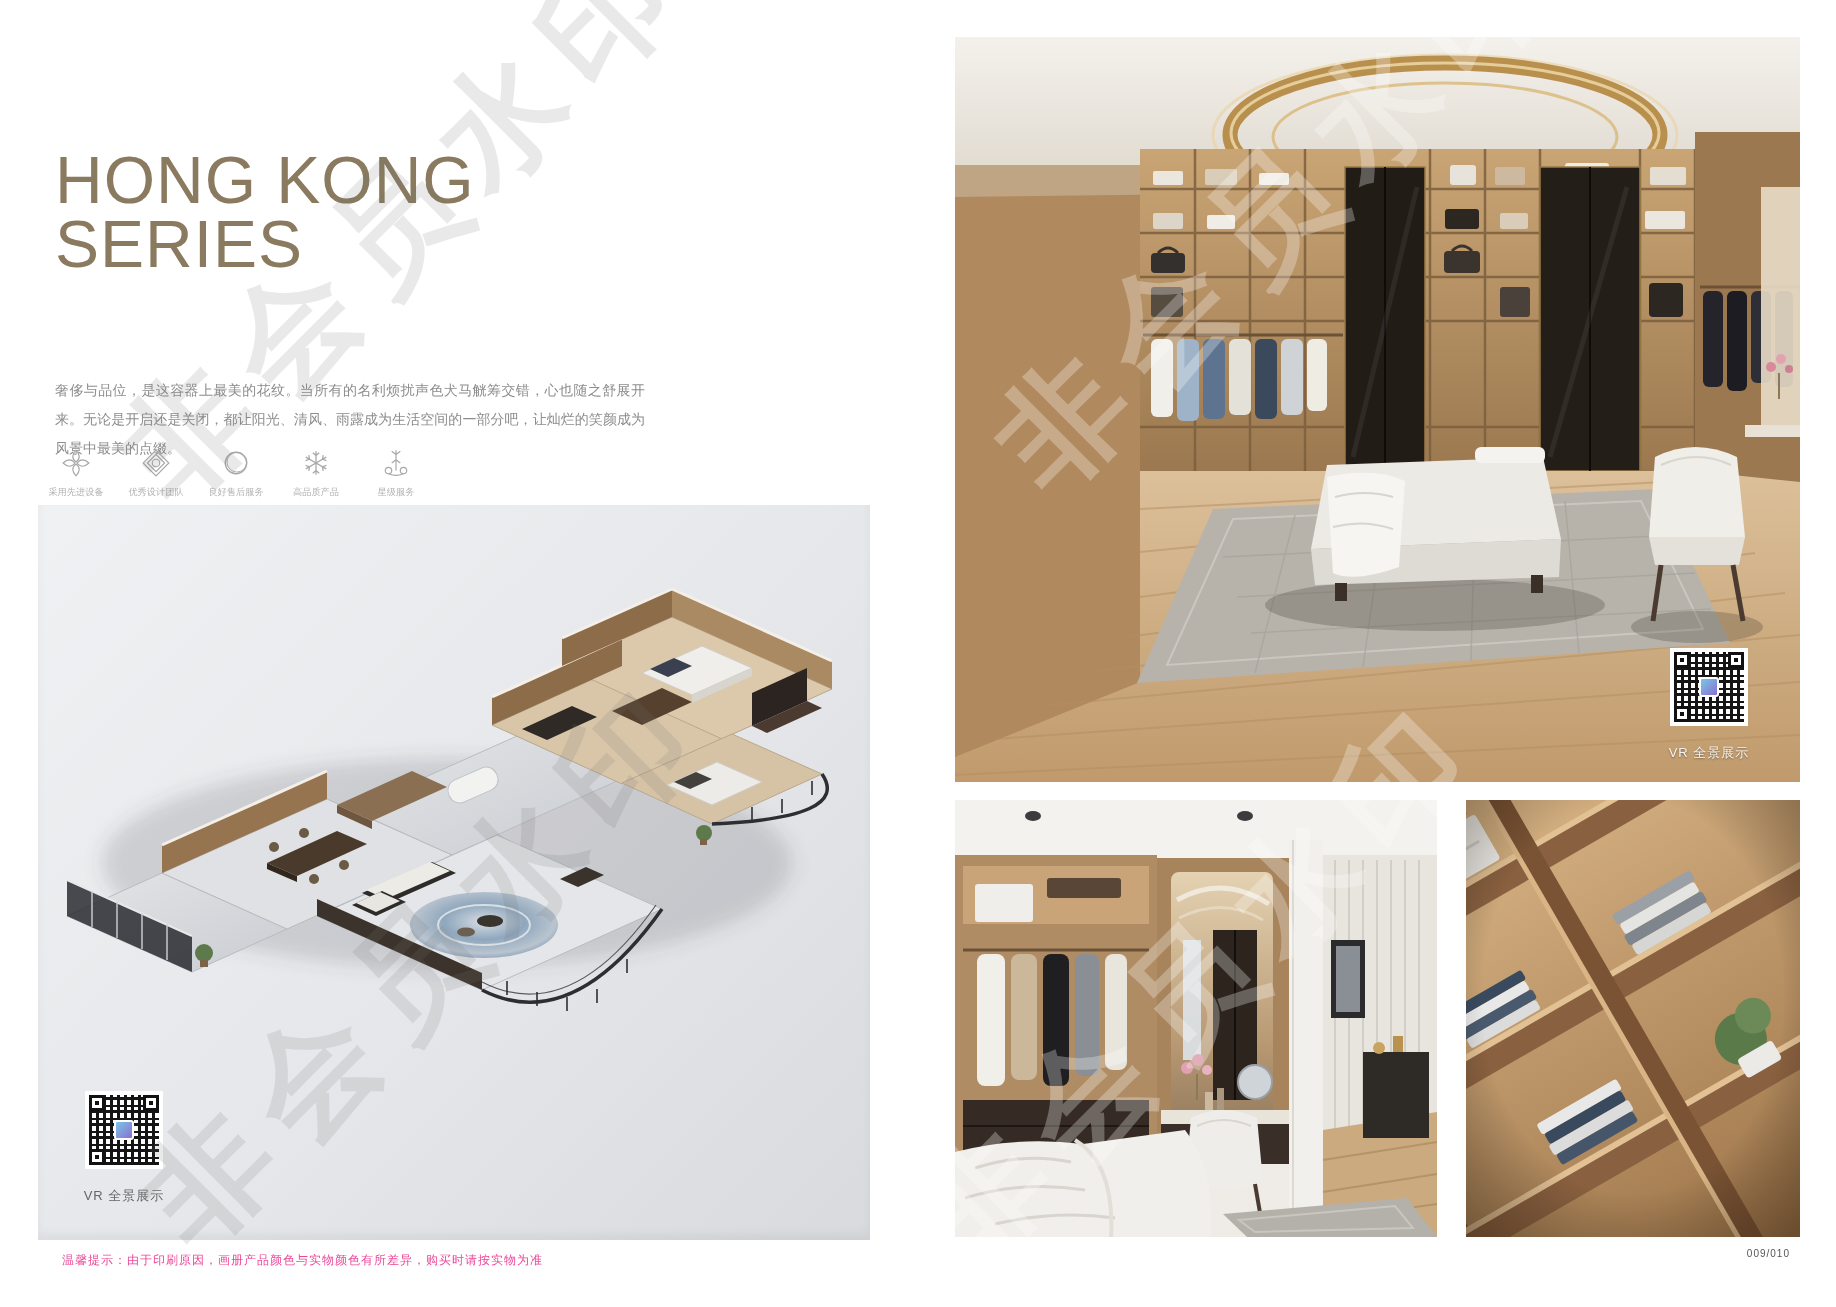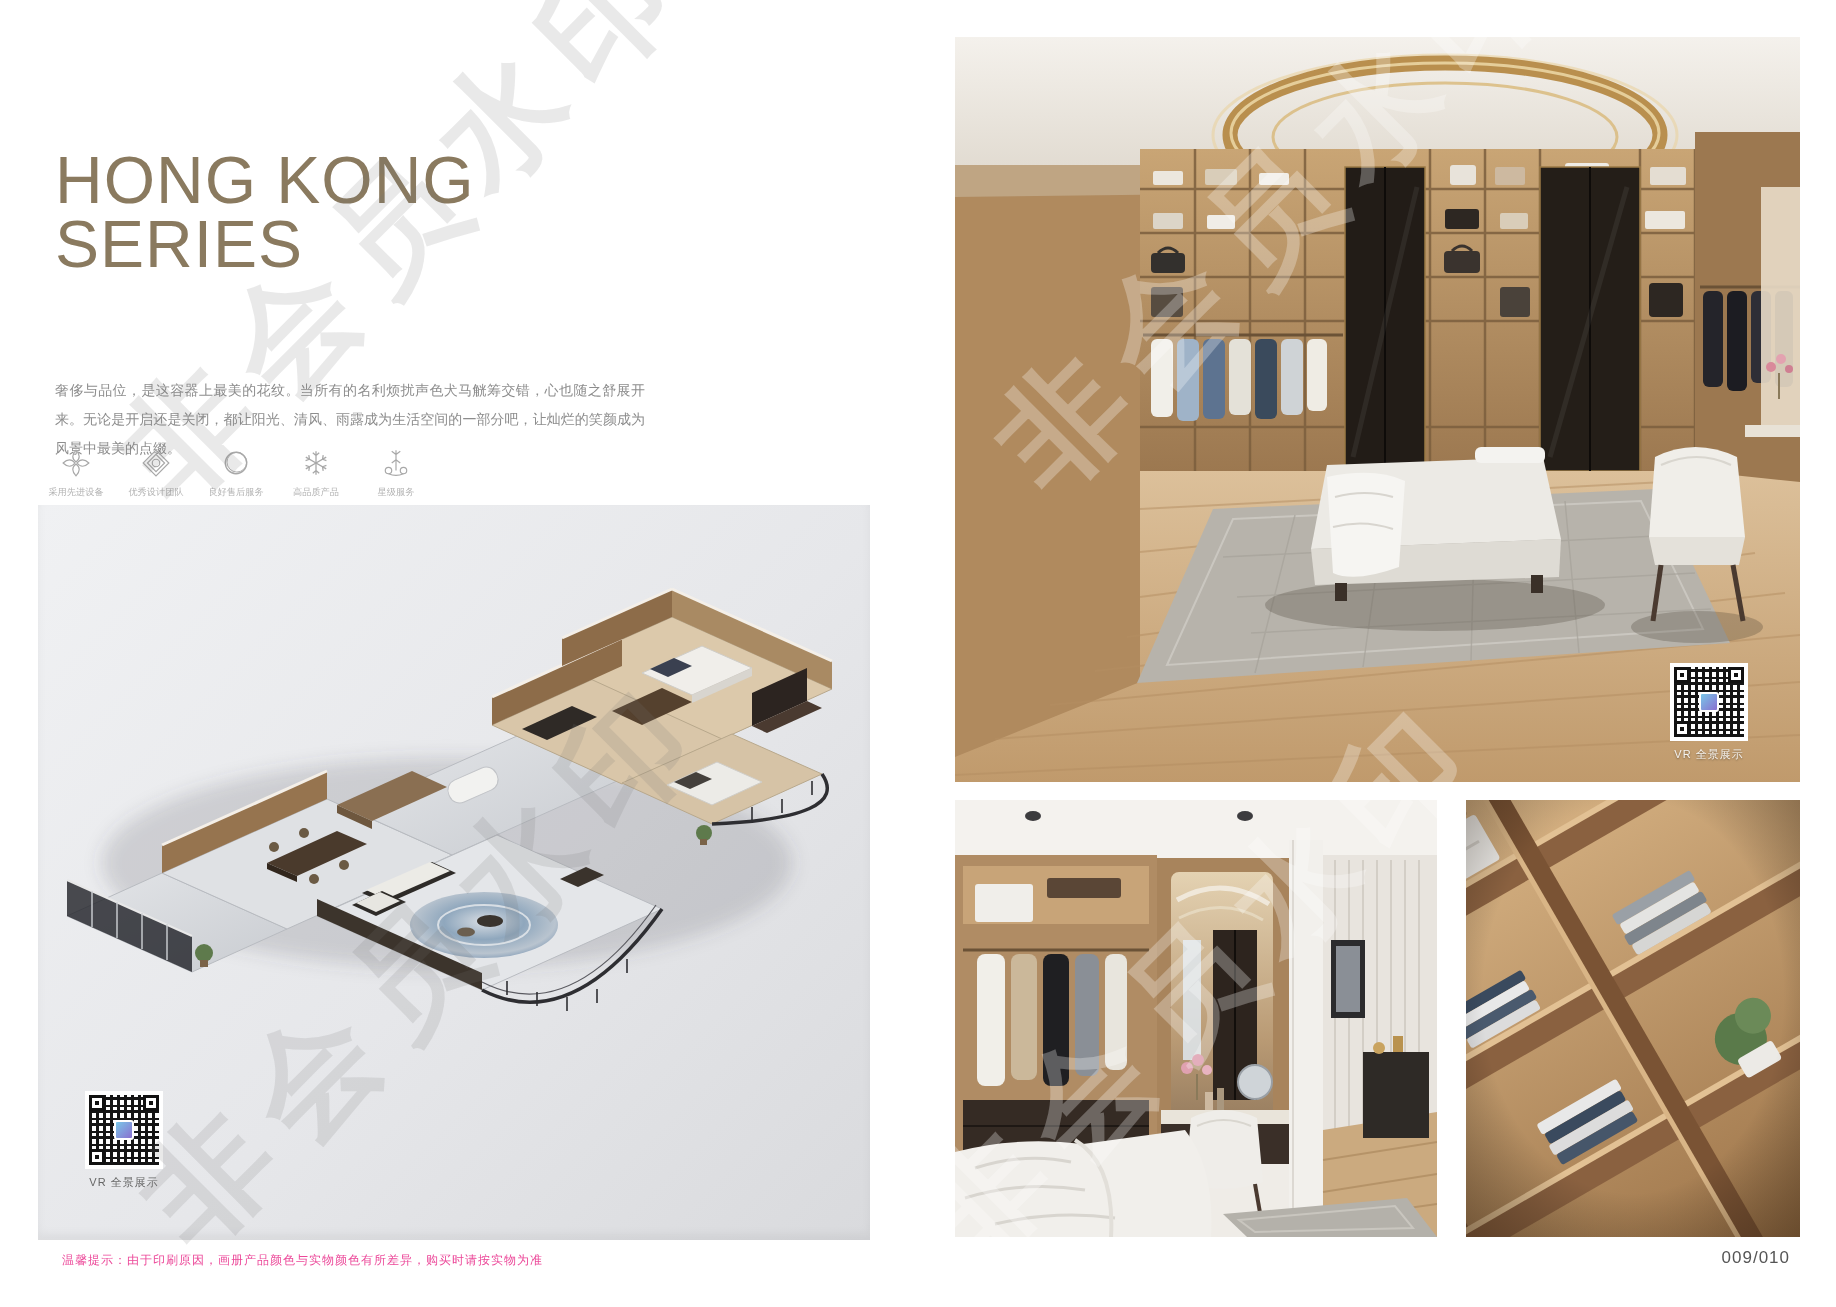--- a/index.html
+++ b/index.html
@@ -38,36 +38,36 @@
   .qr .noise { position:absolute; left:4px; top:4px; right:4px; bottom:4px;
     background:
       repeating-linear-gradient(0deg,#141414 0 3px,transparent 3px 6px,#141414 6px 8px,transparent 8px 13px),
       repeating-linear-gradient(90deg,#141414 0 3px,transparent 3px 7px,#141414 7px 10px,transparent 10px 14px);
     background-color:#fdfdfd; }
   .qr .finder { position:absolute; width:16px; height:16px; border:3px solid #111; background:#fff; }
   .qr .finder::after { content:""; position:absolute; left:3px; top:3px; width:4px; height:4px; background:#111; }
   .qr .f-tl { left:4px; top:4px; } .qr .f-tr { right:4px; top:4px; } .qr .f-bl { left:4px; bottom:4px; }
   .qr .logo { position:absolute; left:50%; top:50%; width:20px; height:20px; transform:translate(-50%,-50%);
               background:linear-gradient(135deg,#79c7e8,#8a6fd0); border:2px solid #fff; border-radius:3px; }
-  .qr-caption { margin-top:6px; font-size:11px; letter-spacing:1px; }
+  .qr-caption { margin-top:18px; font-size:13px; letter-spacing:1px; }
   .plan-qr { left:45px; top:586px; }
   .plan-qr .qr-caption { color:#666; }
   .photo-qr { right:50px; bottom:20px; }
   .photo-qr .qr-caption { color:#f5f3ef; text-shadow:0 1px 2px rgba(0,0,0,.4); }
 
   
   .photo { position:absolute; overflow:hidden; background:#b49271; }
   .photo svg { display:block; }
   .photo-top    { left:955px; top:37px;  width:845px; height:745px; }
   .photo-dress  { left:955px; top:800px; width:482px; height:437px; }
   .photo-shelf  { left:1466px; top:800px; width:334px; height:437px; }
 
   
   .footer-note { position:absolute; left:42px; top:1252px; font-size:12px; color:#ec4899; letter-spacing:1px;margin-left:20px; }
-  .page-number { position:absolute; right:46px; top:1248px; font-size:17px; color:#555; letter-spacing:1px; }
+  .page-number { position:absolute; right:46px; top:1248px; font-size:10px; color:#555; letter-spacing:1px; }
 </style>
 </head>
 <body>
 
 <div class="page">
 
   <span class="wm dark" style="left:205px; top:370px;">非会员水印</span>
   <span class="wm light" style="left:1080px; top:360px;">非会员水印</span>
   <span class="wm dark" style="left:225px; top:1115px;">非会员水印</span>
   <span class="wm light" style="left:1000px; top:1135px;">非会员水印</span>

